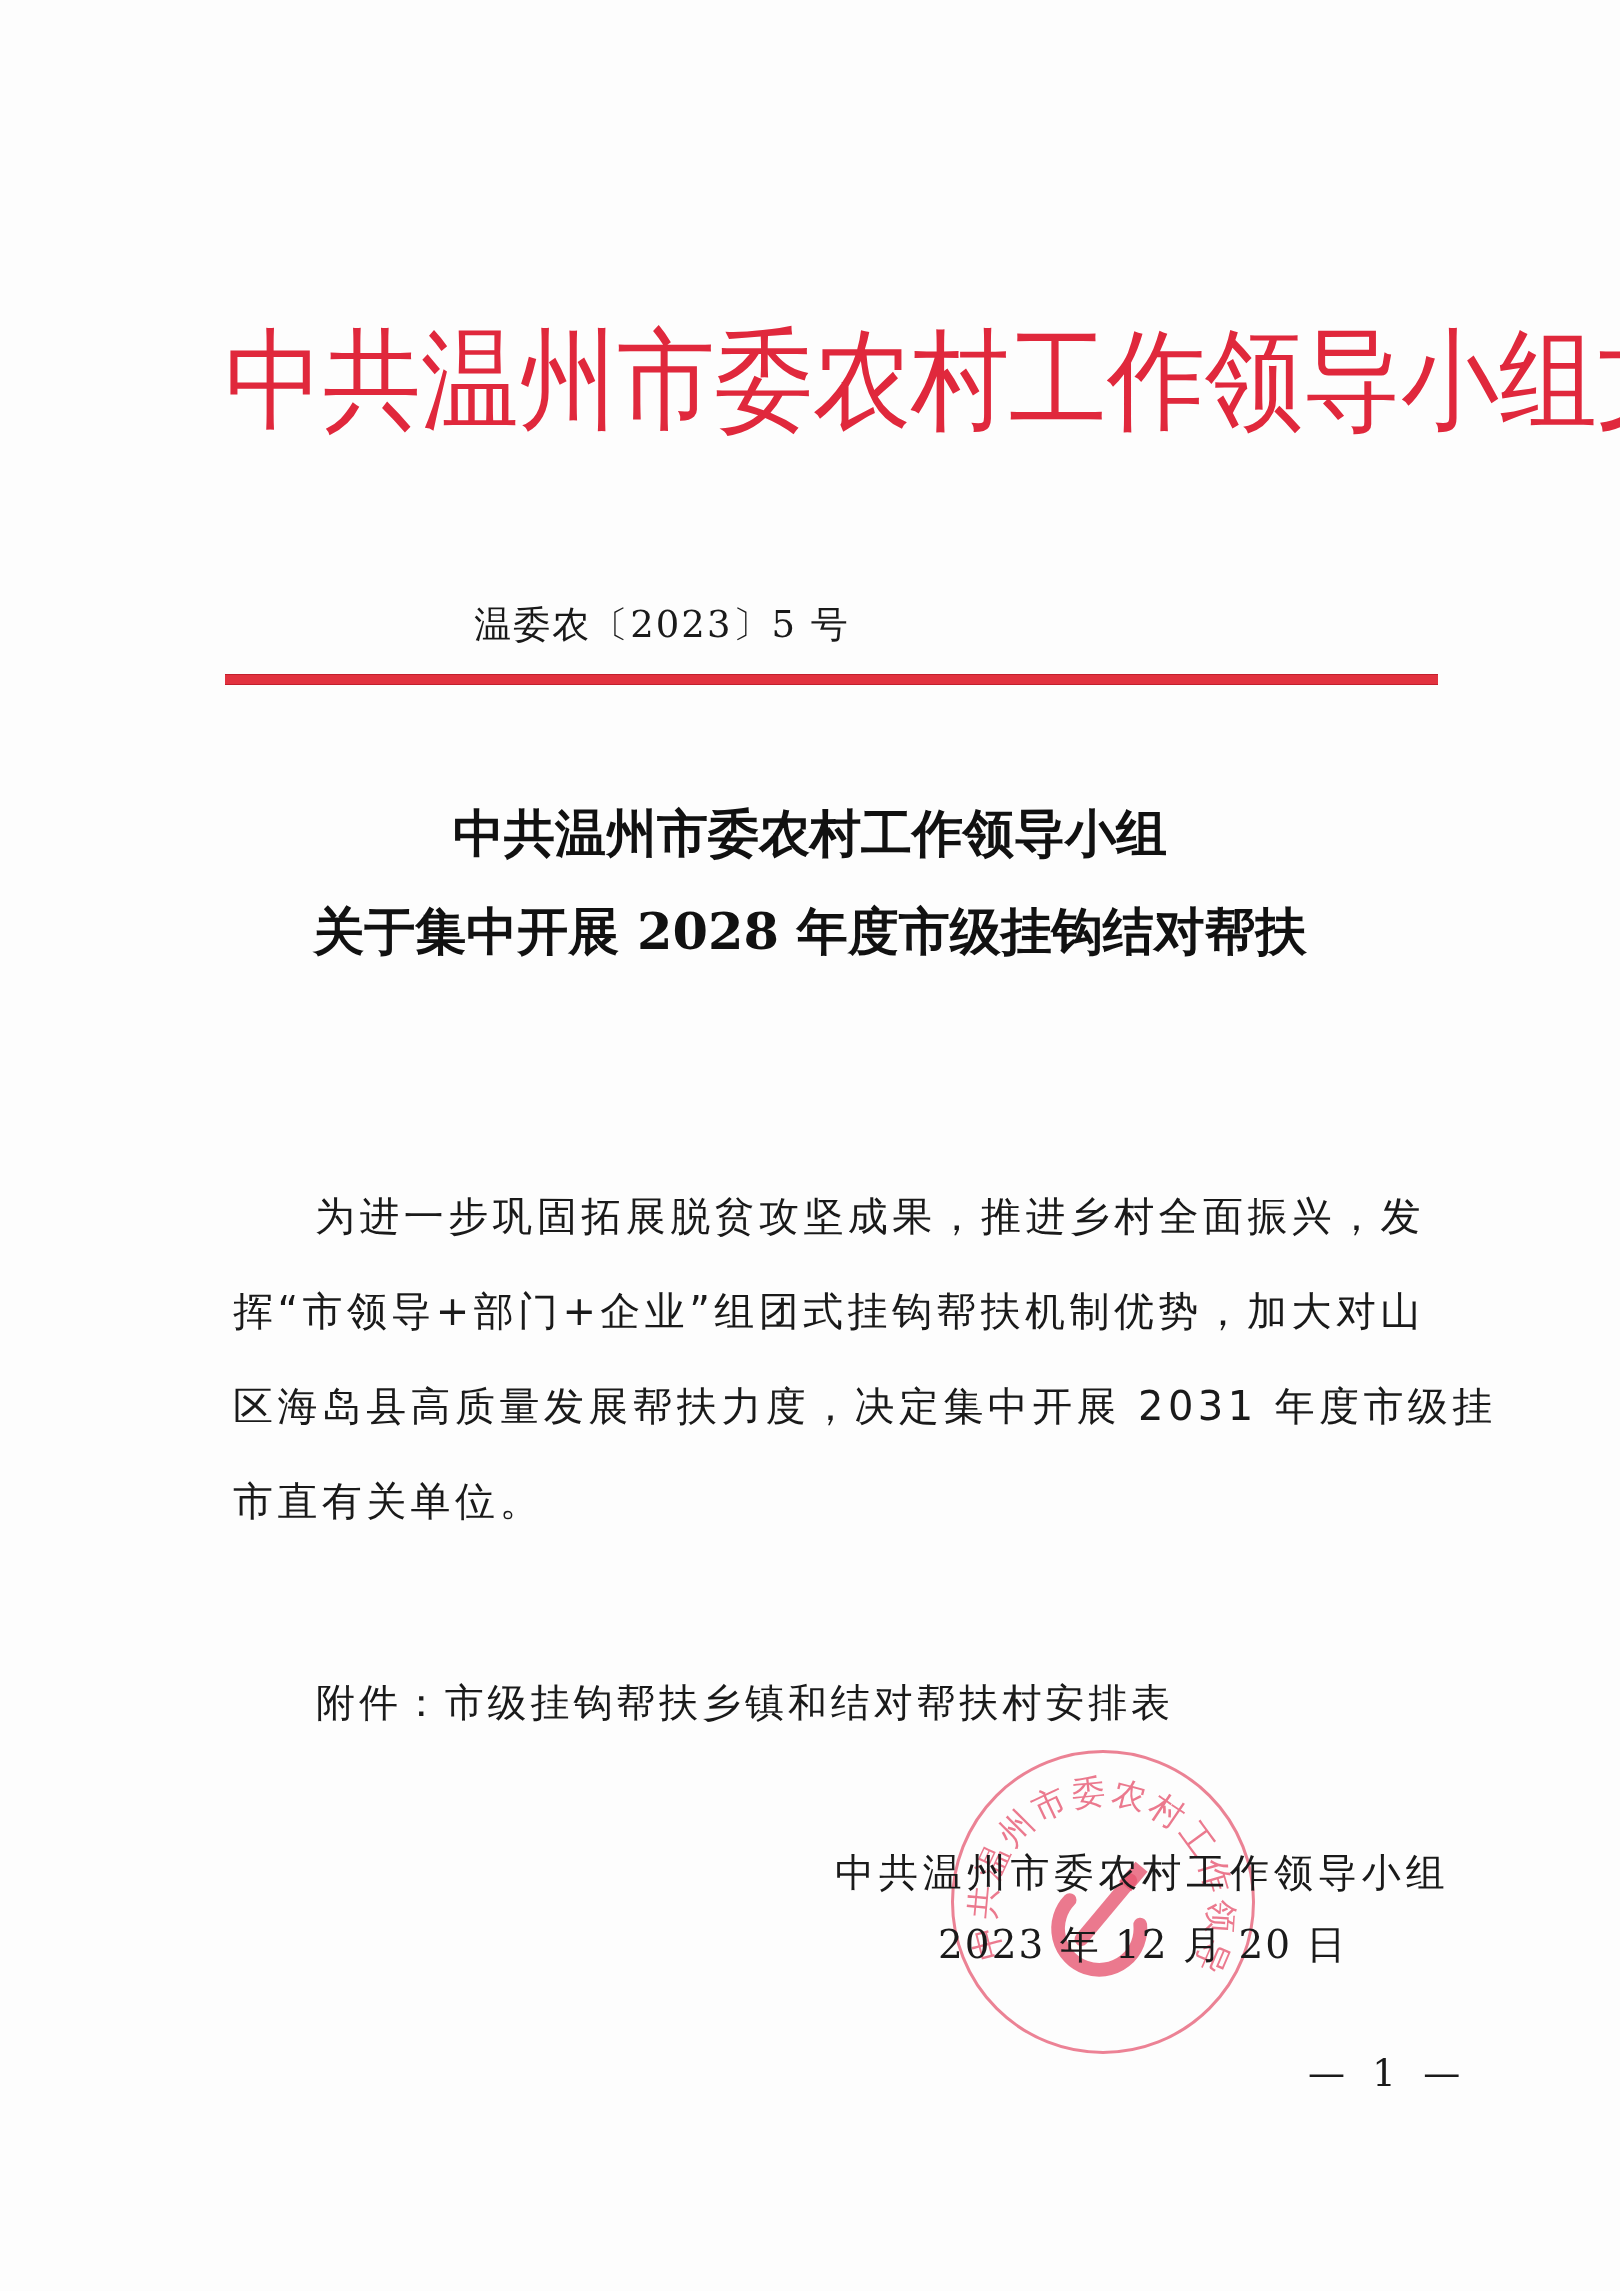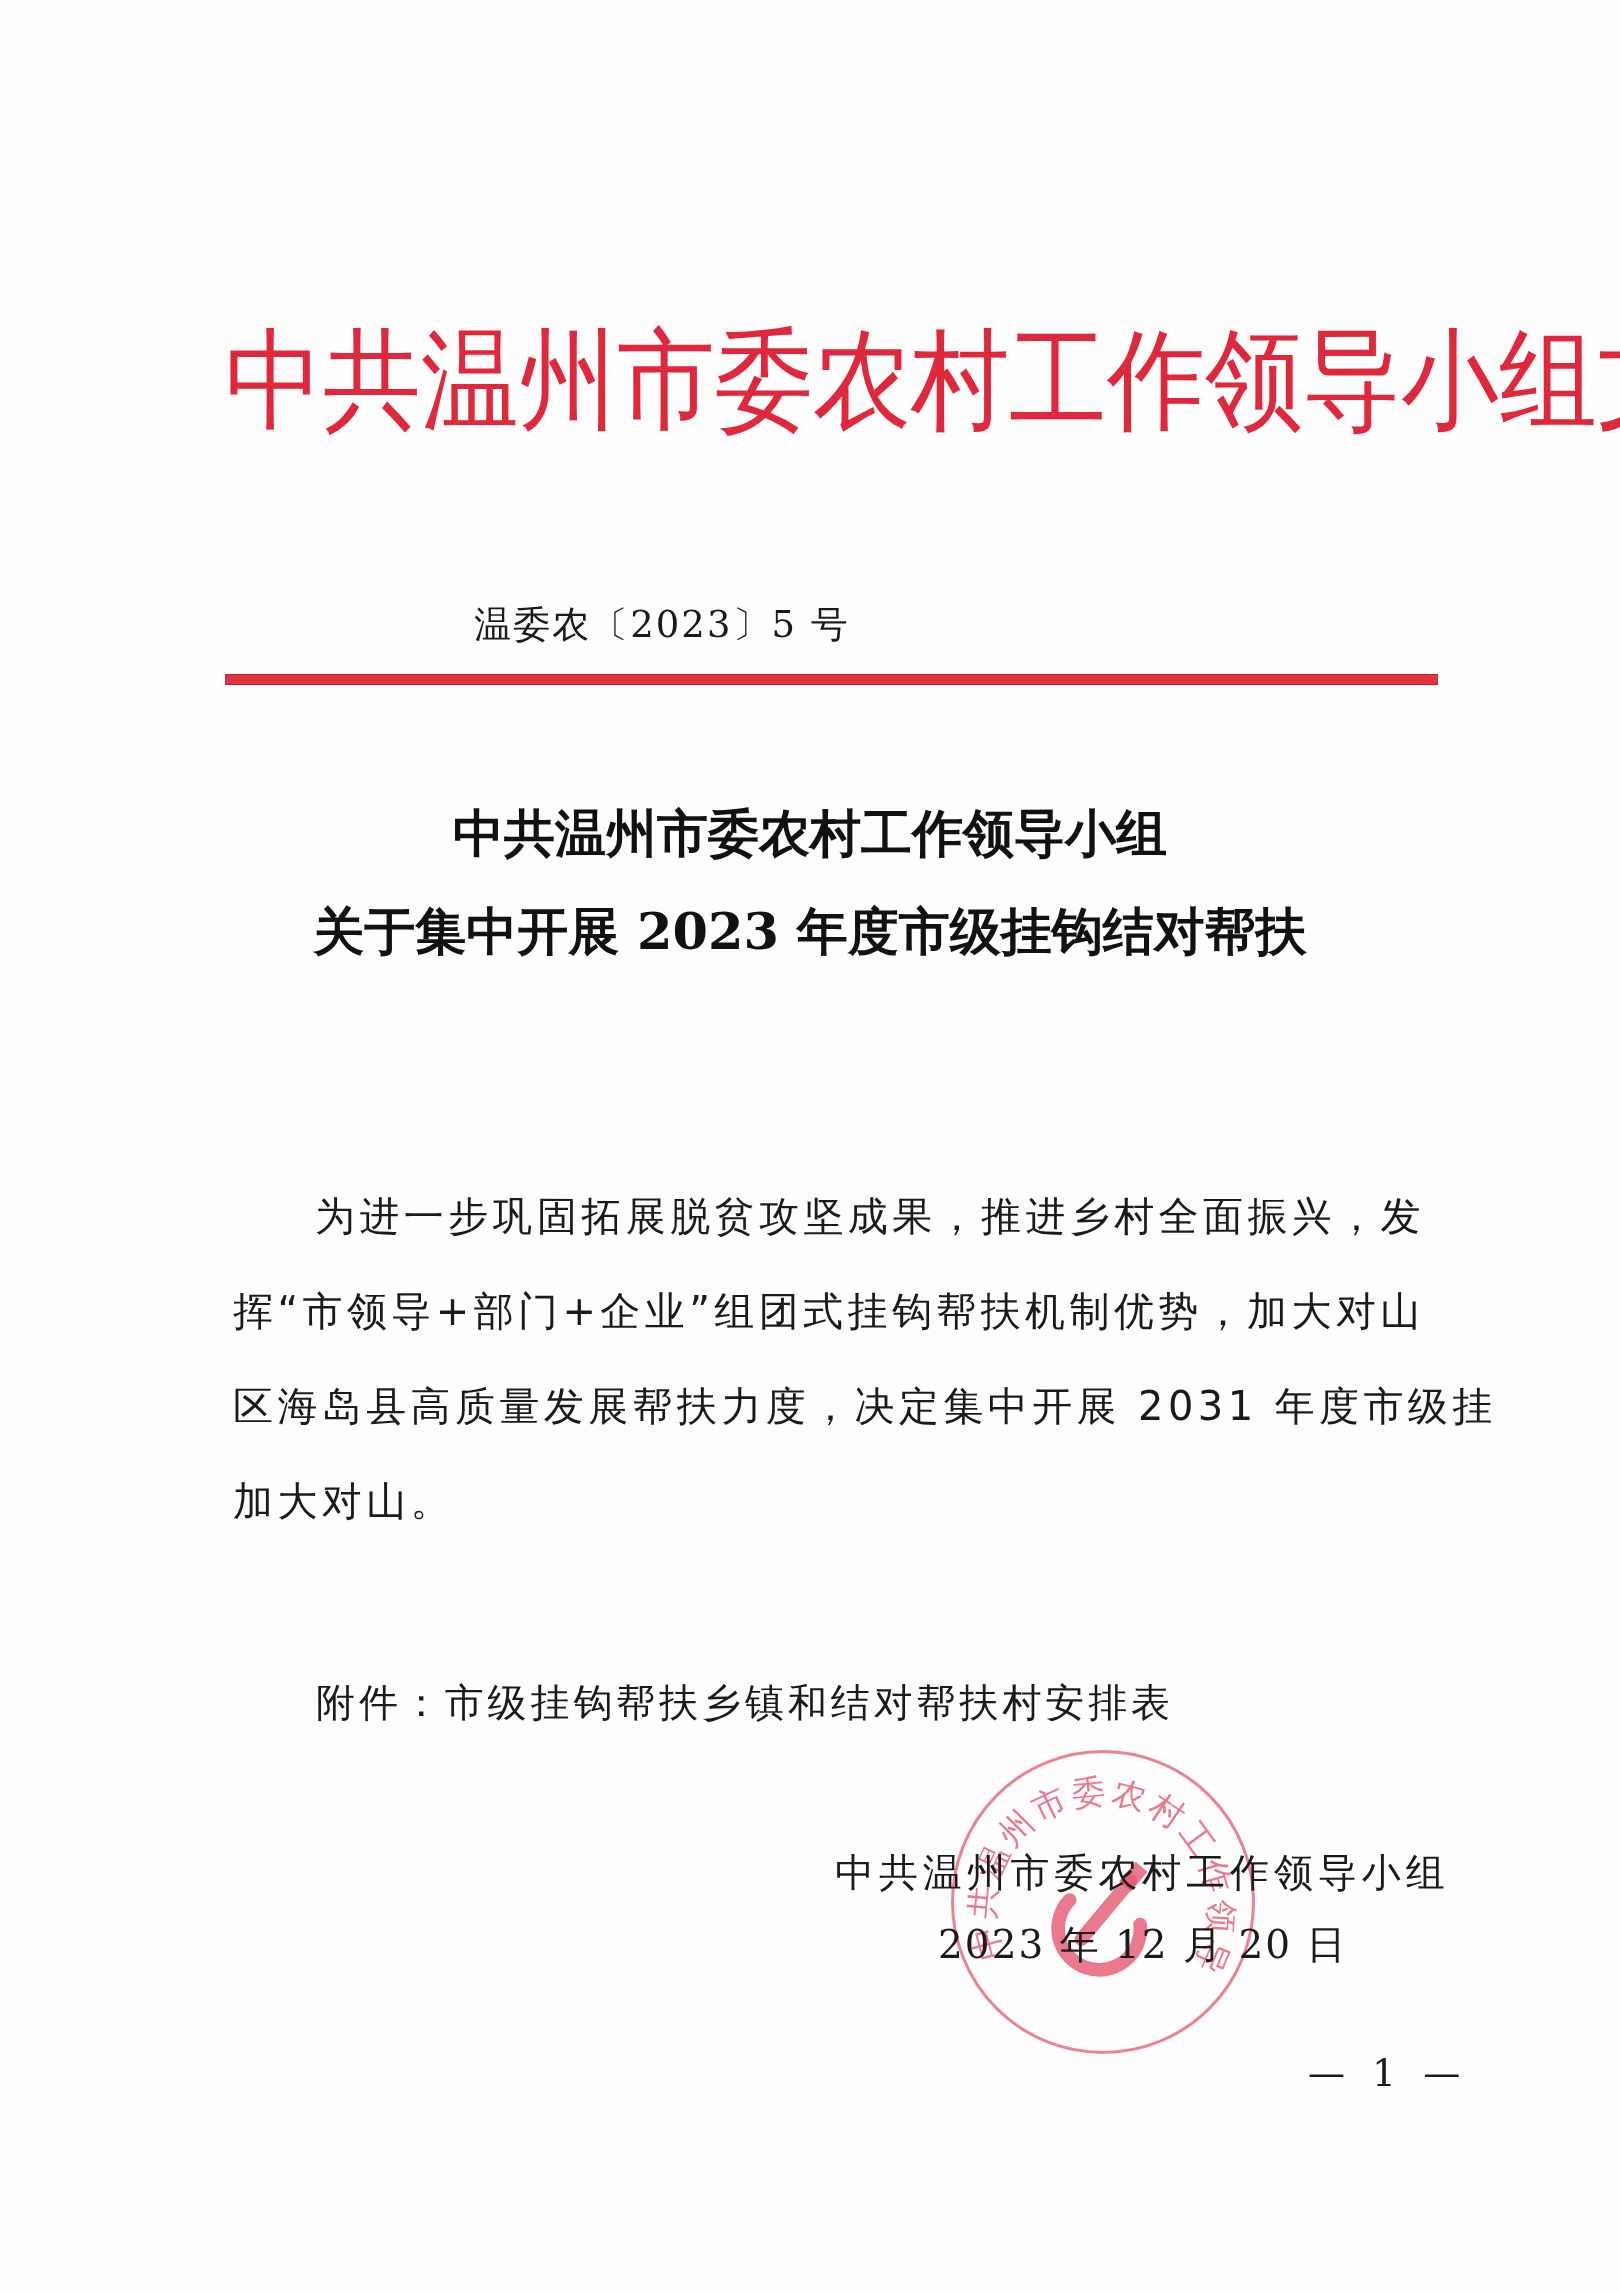--- a/index.html
+++ b/index.html
@@ -192,29 +192,29 @@
       <span>组</span>
       <span>文</span>
     </div>
 
   <div class="doc-number">温委农〔2023〕5 号</div>
 
   <div class="red-rule"></div>
 
   <div class="title-block">
     <div class="title-line">中共温州市委农村工作领导小组</div>
-    <div class="title-line">关于集中开展 2023 年度市级挂钩结对帮扶</div>
+    <div class="title-line">关于集中开展 2028 年度市级挂钩结对帮扶</div>
   </div>
 
   <div class="body-text">
     <div class="para">
       <div class="para-line indent">为进一步巩固拓展脱贫攻坚成果，推进乡村全面振兴，发</div>
       <div class="para-line">挥“市领导+部门+企业”组团式挂钩帮扶机制优势，加大对山</div>
       <div class="para-line">区海岛县高质量发展帮扶力度，决定集中开展 2031 年度市级挂</div>
-      <div class="para-line">加大对山。</div>
+      <div class="para-line">市直有关单位。</div>
     </div>
   </div>
 
   <div class="attachment">附件：市级挂钩帮扶乡镇和结对帮扶村安排表</div>
 
   <div class="seal">
     <svg viewBox="0 0 302 302">
       <defs>
         <path id="sealArc" d="M 55 215 A 110 110 0 1 1 247 215" fill="none"></path>
       </defs>

